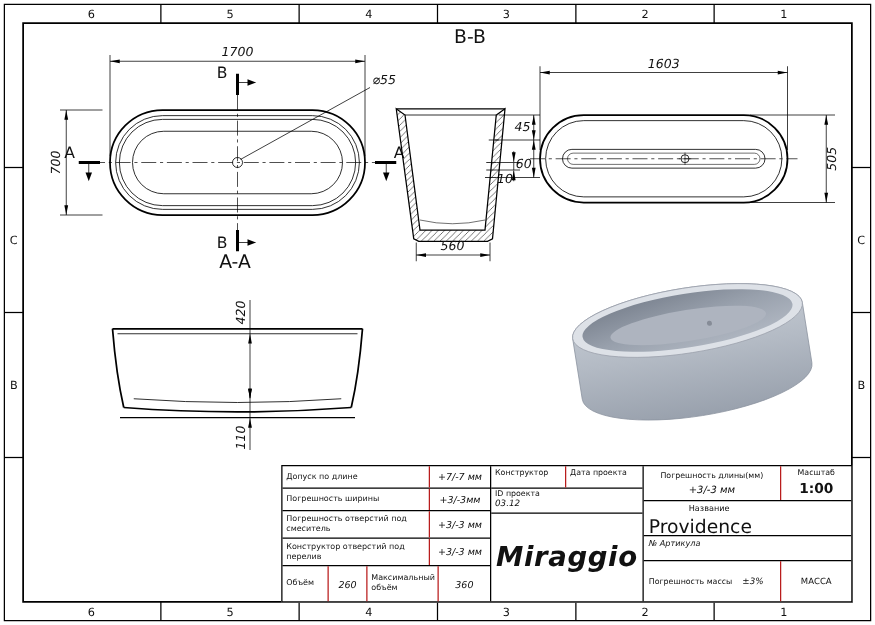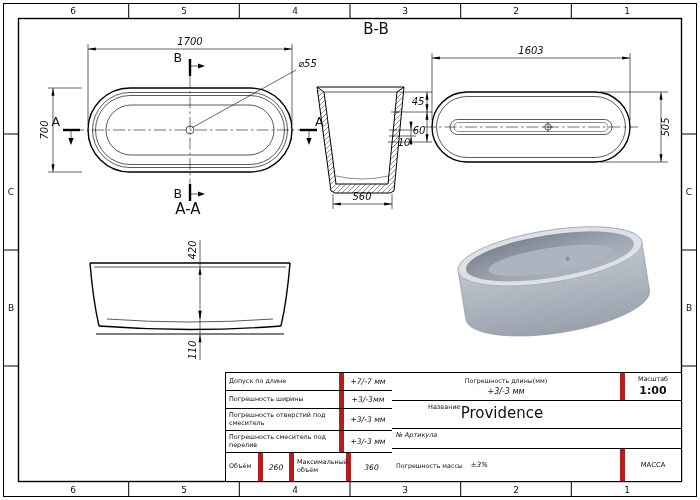--- a/index.html
+++ b/index.html
@@ -22,21 +22,21 @@
   .tblock{position:absolute;left:225px;top:372px;width:457px;height:110px;
           border:1px solid #000;box-sizing:border-box;display:flex;background:#fff;color:#111;}
   .tblock *{box-sizing:border-box;}
   .col-left{width:166px;display:flex;flex-direction:column;}
   .col-mid{width:123px;display:flex;flex-direction:column;border-left:1px solid #000;border-right:1px solid #000;}
   .col-right{flex:1;display:flex;flex-direction:column;}
   .tb-row{display:flex;border-bottom:1px solid #000;}
   .tb-row:last-child{border-bottom:none;}
   .lab{font-size:6.4px;line-height:1.2;padding:1px 3px;display:flex;align-items:center;}
   .val{font-size:7.6px;font-style:italic;display:flex;align-items:center;justify-content:center;}
-  .br{border-right:5px solid #b91c1c;}
+  .br{border-right:1px solid #b91c1c;}
   .toplab{font-size:6.3px;padding:2px 3px 0 3px;}
   .stackcell{display:flex;flex-direction:column;}
   .logo{flex:1;display:flex;align-items:center;justify-content:center;
         font-size:22px;font-weight:bold;font-style:italic;letter-spacing:0.5px;}
   .bigname{font-size:15px;text-align:left;margin-top:1px;}
   .scaleval{font-size:11px;font-weight:bold;text-align:center;margin-top:2px;}
   .sizeval{font-size:10px;flex:1;text-align:center;}
 </style>
 </head>
 <body>
@@ -241,44 +241,55 @@
     </div>
     <div class="tb-row" style="height:18px">
       <div class="lab br" style="width:118px">Погрешность ширины</div>
       <div class="val" style="flex:1">+3/-3мм</div>
     </div>
     <div class="tb-row" style="height:22px">
       <div class="lab br" style="width:118px">Погрешность отверстий под смеситель</div>
       <div class="val" style="flex:1">+3/-3 мм</div>
     </div>
     <div class="tb-row" style="height:22px">
-      <div class="lab br" style="width:118px">Погрешность смеситель под перелив</div>
+      <div class="lab br" style="width:118px">Конструктор отверстий под перелив</div>
       <div class="val" style="flex:1">+3/-3 мм</div>
     </div>
     <div class="tb-row" style="flex:1">
       <div class="lab br" style="width:37px">Объём</div>
       <div class="val br" style="width:31px">260</div>
       <div class="lab br" style="width:57px">Максимальный объём</div>
       <div class="val" style="flex:1">360</div>
     </div>
   </div>
 
+  <div class="col-mid">
+    <div class="tb-row" style="height:18px">
+      <div class="toplab br" style="width:60px">Конструктор</div>
+      <div class="toplab" style="flex:1">Дата проекта</div>
+    </div>
+    <div class="tb-row stackcell" style="height:20px;display:flex;flex-direction:column;padding:1px 3px;">
+      <div style="font-size:6.3px">ID проекта</div>
+      <div style="font-size:7px;font-style:italic">03.12</div>
+    </div>
+    <div class="logo">Miraggio</div>
+  </div>
 
   <div class="col-right">
     <div class="tb-row" style="height:28px">
       <div class="br stackcell" style="flex:1;justify-content:space-evenly;">
         <div style="font-size:6.3px;text-align:center;">Погрешность длины(мм)</div>
         <div style="font-size:8px;font-style:italic;text-align:center;">+3/-3 мм</div>
       </div>
       <div class="stackcell" style="width:56px;padding-top:2px;">
         <div style="font-size:6.3px;text-align:center;">Масштаб</div>
         <div class="scaleval">1:00</div>
       </div>
     </div>
-    <div class="tb-row stackcell" style="height:28px;flex-direction:row;padding:2px 4px 0 4px;">
+    <div class="tb-row stackcell" style="height:28px;flex-direction:column;padding:2px 4px 0 4px;">
       <div style="font-size:6.5px;padding-left:32px;">Название</div>
       <div class="bigname">Providence</div>
     </div>
     <div class="tb-row" style="height:20px;padding:2px 4px 0 4px;font-style:italic;">
       <div style="font-size:6.5px;">№ Артикула</div>
     </div>
     <div class="tb-row" style="flex:1;">
       <div class="br" style="flex:1;display:flex;align-items:center;padding-left:4px;">
         <span style="font-size:6.3px;">Погрешность массы</span>
         <span style="font-size:7px;font-style:italic;margin-left:8px;">±3%</span>

